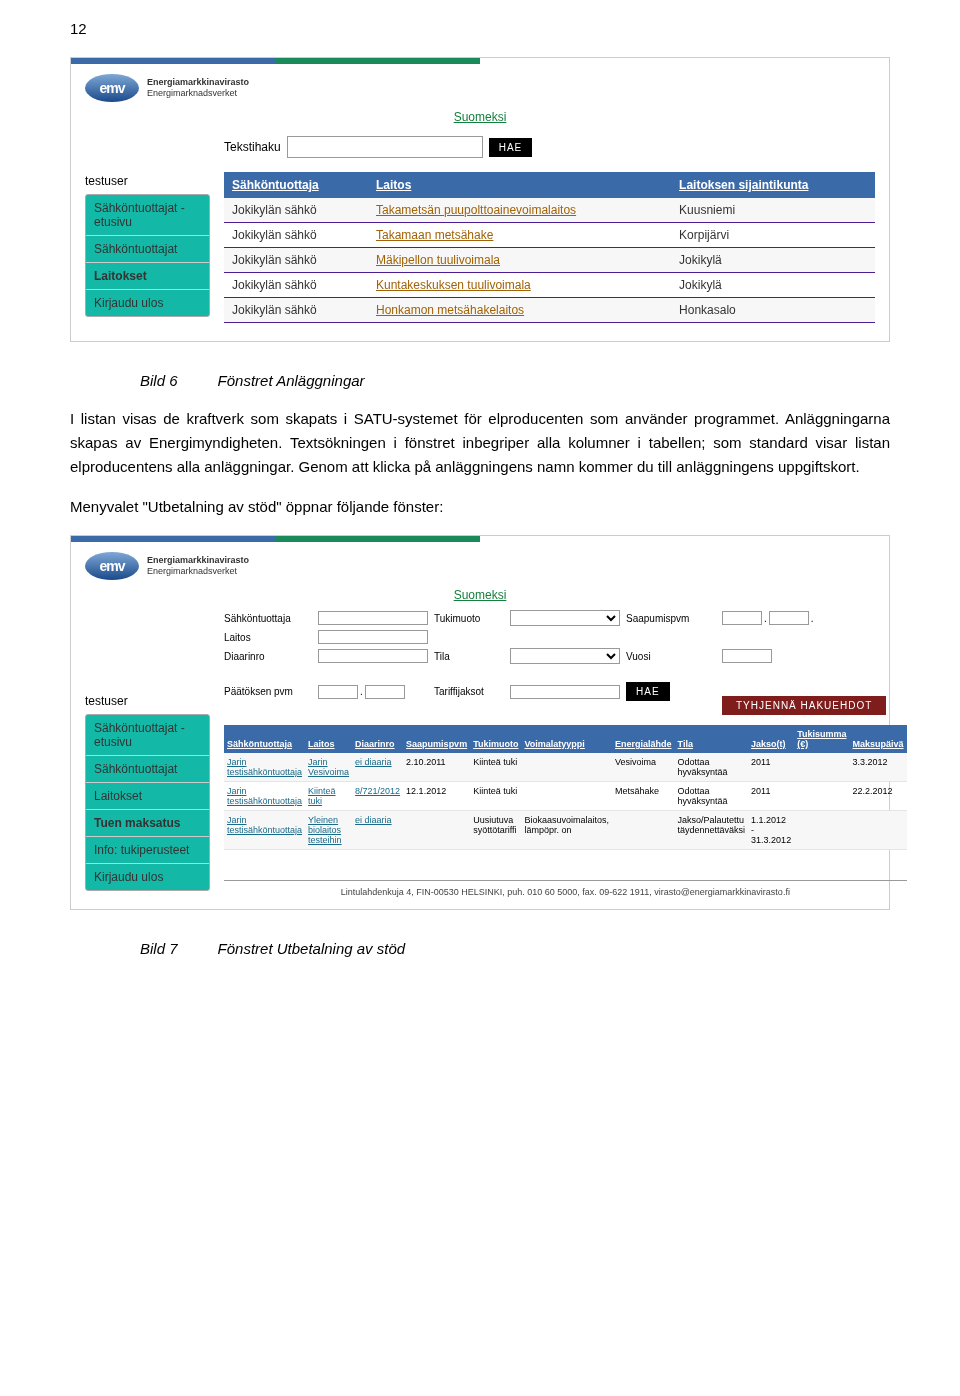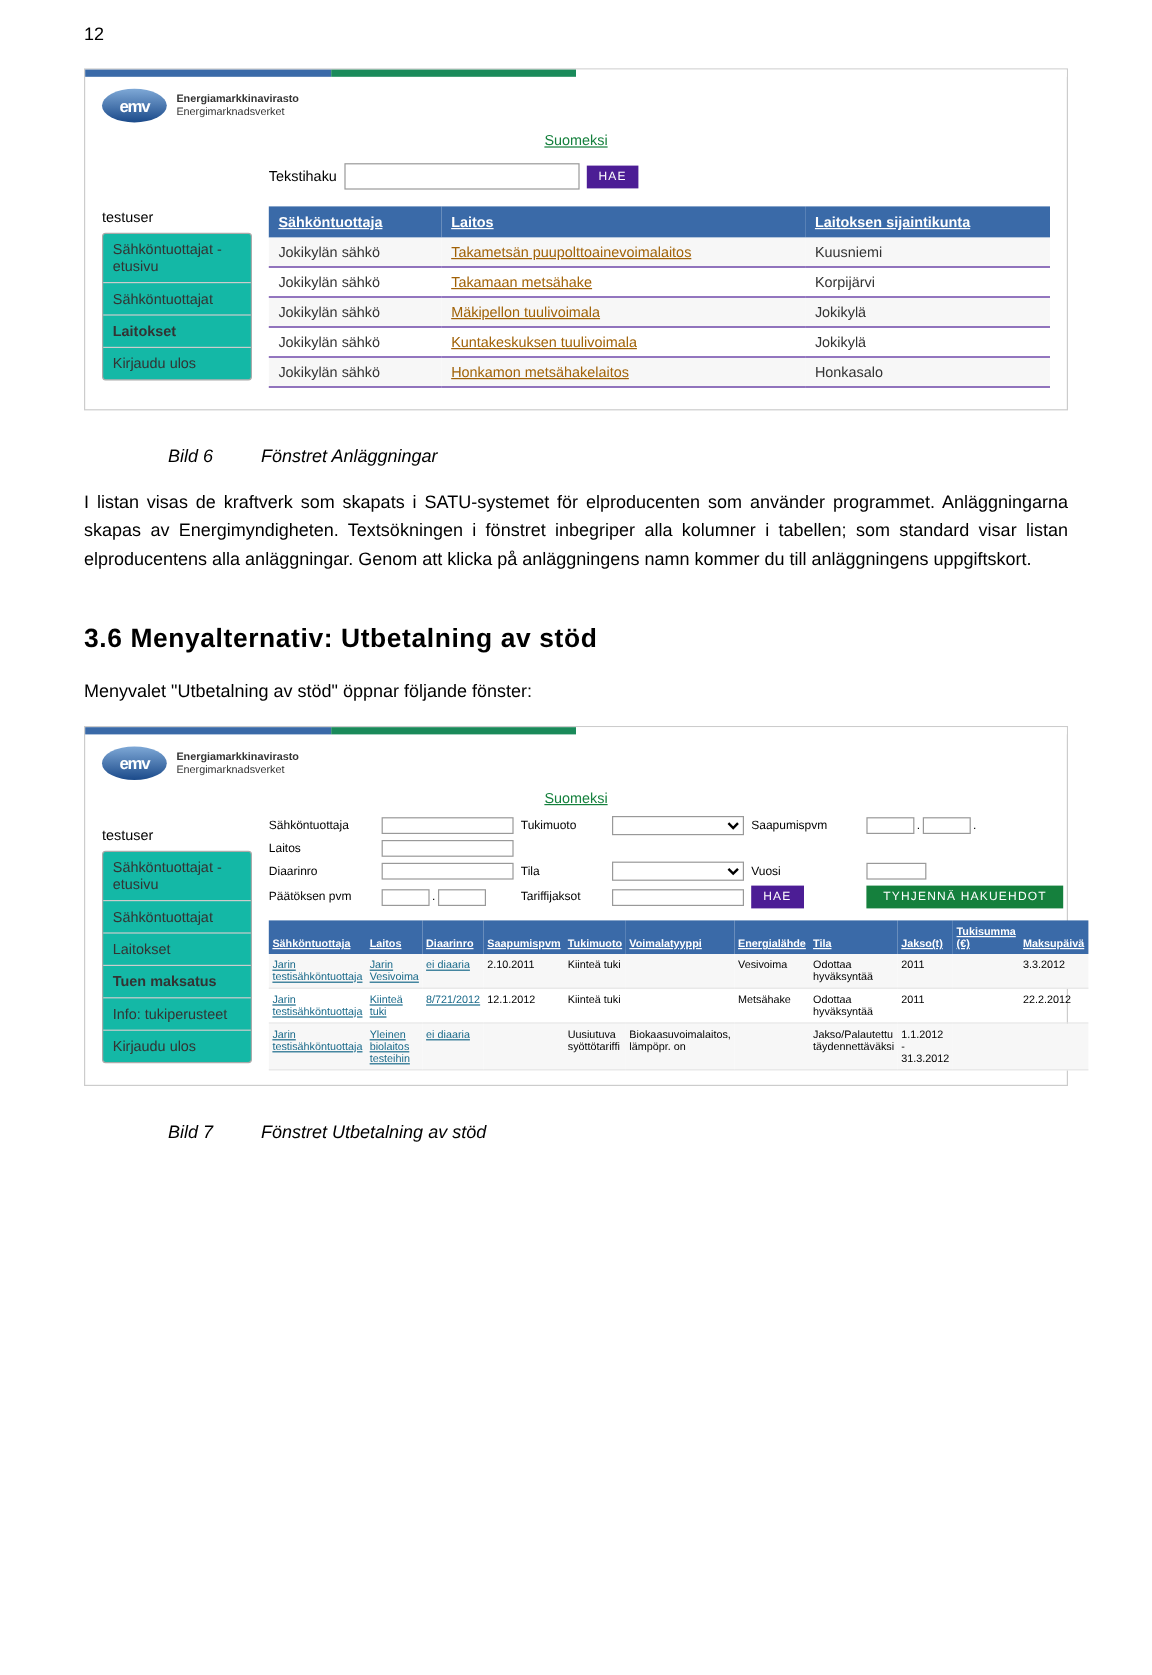--- a/index.html
+++ b/index.html
@@ -84,35 +84,36 @@
   .search-row {
     display:flex; align-items:center; gap:6px;
     margin: 4px 0 14px 0;
   }
   .search-row label { font-size:12px; }
   .text-input {
     border:1px solid #999; height:18px; width:190px;
     background:#fff;
   }
   .btn-hae {
-    background:#4c1d95;
+    background:#000000;
     color:#fff;
     font-size:10px;
     padding:4px 10px;
     border:none;
     letter-spacing:1px;
   }
   .btn-clear {
-    background:#15803d;
+    background:#7f1d1d;
     color:#fff;
     font-size:10px;
     padding:4px 14px;
     border:none;
     letter-spacing:1px;
     white-space:nowrap;
+    margin-top:28px;
   }
   table.data {
     width:100%;
     border-collapse:collapse;
     font-size:12px;
   }
   table.data thead th {
     background:#3a6aa8;
     color:#fff;
     text-align:left;
@@ -271,21 +272,20 @@
     <div style="height:18px"></div>
   </div>
 
   <div class="caption-row">
     <span>Bild 6</span>
     <span>Fönstret Anläggningar</span>
   </div>
 
   <p class="body-para">I listan visas de kraftverk som skapats i SATU-systemet för elproducenten som använder programmet. Anläggningarna skapas av Energimyndigheten. Textsökningen i fönstret inbegriper alla kolumner i tabellen; som standard visar listan elproducentens alla anläggningar. Genom att klicka på anläggningens namn kommer du till anläggningens uppgiftskort.</p>
 
-  <h2 class="section">3.6 Menyalternativ: Utbetalning av stöd</h2>
 
   <p class="body-para">Menyvalet "Utbetalning av stöd" öppnar följande fönster:</p>
 
   <div class="screenshot-box">
     <div class="topbar">
       <div class="seg" style="background:#3a6aa8"></div>
       <div class="seg" style="background:#1a8a5a"></div>
       <div class="seg" style="background:#fff"></div>
       <div class="seg" style="background:#fff"></div>
     </div>
@@ -403,20 +403,21 @@
                 <td>Biokaasuvoimalaitos, lämpöpr. on</td>
                 <td></td>
                 <td>Jakso/Palautettu täydennettäväksi</td>
                 <td>1.1.2012 - 31.3.2012</td>
                 <td></td>
                 <td></td>
               </tr>
             </tbody>
         </table>
 
+        <div class="footer-line">Lintulahdenkuja 4, FIN-00530 HELSINKI, puh. 010 60 5000, fax. 09-622 1911, virasto@energiamarkkinavirasto.fi</div>
       </div>
     </div>
     <div style="height:12px"></div>
   </div>
 
   <div class="caption-row">
     <span>Bild 7</span>
     <span>Fönstret Utbetalning av stöd</span>
   </div>
 </div>

